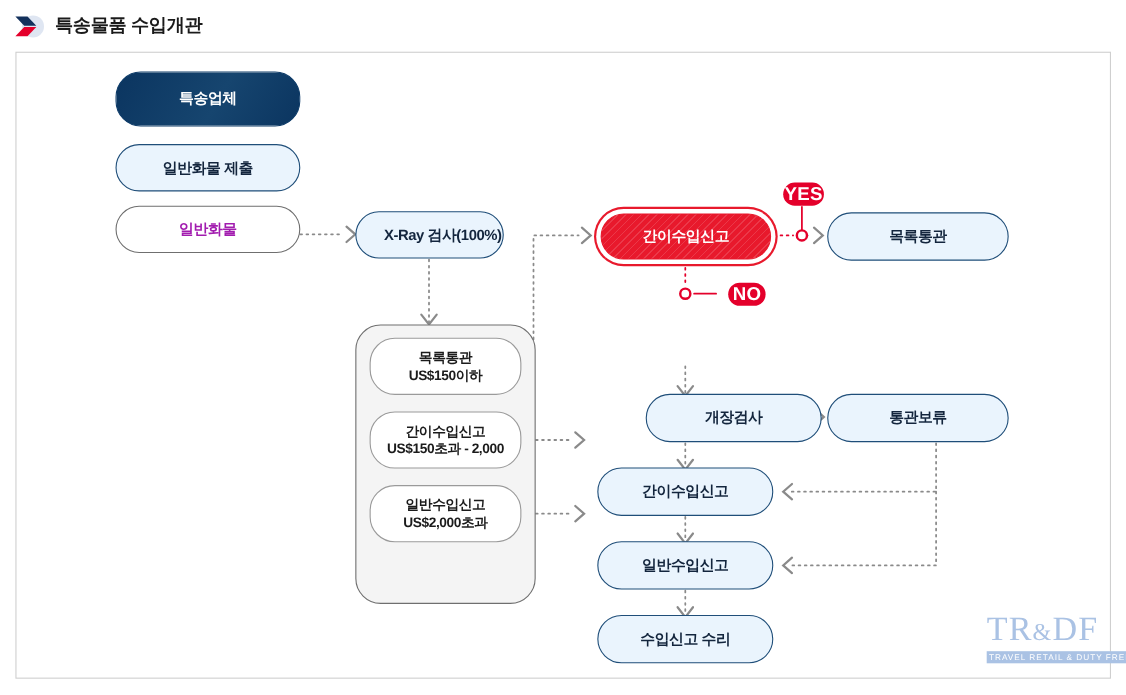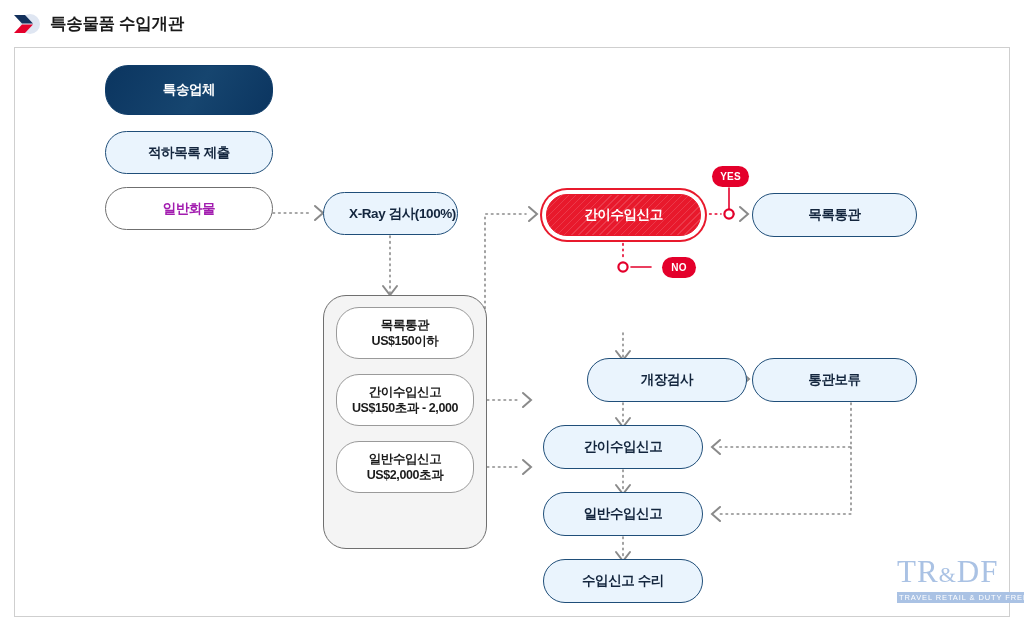--- a/index.html
+++ b/index.html
@@ -65,21 +65,21 @@
   }
   .n-red span.lbl{position:relative;z-index:2;}
 
   .sub-l1{display:block;}
   .sub-l2{display:block;}
 
   
   .pill{
     position:absolute;box-sizing:border-box;
     background:#e4002b;color:#fff;border-radius:11px;
-    font-size:10px;font-weight:bold;letter-spacing:.2px;
+    font-size:17px;font-weight:bold;letter-spacing:.2px;
     display:flex;align-items:center;justify-content:center;
     height:21px;z-index:6;
   }
 
   
   .wires{position:absolute;left:0;top:0;width:996px;height:570px;pointer-events:none;}
 
   
   .watermark{
     position:absolute;left:897px;top:556px;width:150px;
@@ -162,21 +162,21 @@
     </g>
     <circle cx="714" cy="166" r="4.6" fill="#ffffff" stroke="#e4002b" stroke-width="2.2"></circle>
     <circle cx="608" cy="219" r="4.6" fill="#ffffff" stroke="#e4002b" stroke-width="2.2"></circle>
   </svg>
 
   <div class="node n-navy n-navy-grad" style="left:90px;top:17px;width:168px;height:50px;">
     <span>특송업체</span>
   </div>
 
   <div class="node n-lightblue" style="left:90px;top:83px;width:168px;height:43px;">
-    <span>적하목록 제출</span>
+    <span>일반화물 제출</span>
   </div>
 
   <div class="node n-white" style="left:90px;top:139px;width:168px;height:43px;">
     <span>일반화물</span>
   </div>
 
 
   <div class="node n-lightblue" style="left:308px;top:144px;width:135px;height:43px;padding-left:24px;">
     <span>X-Ray 검사(100%)</span>
   </div>

